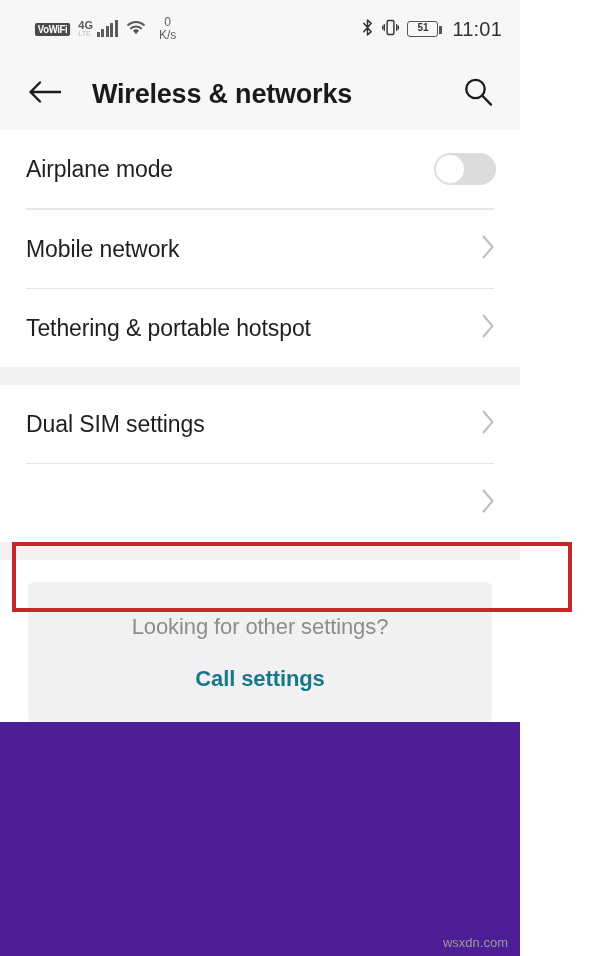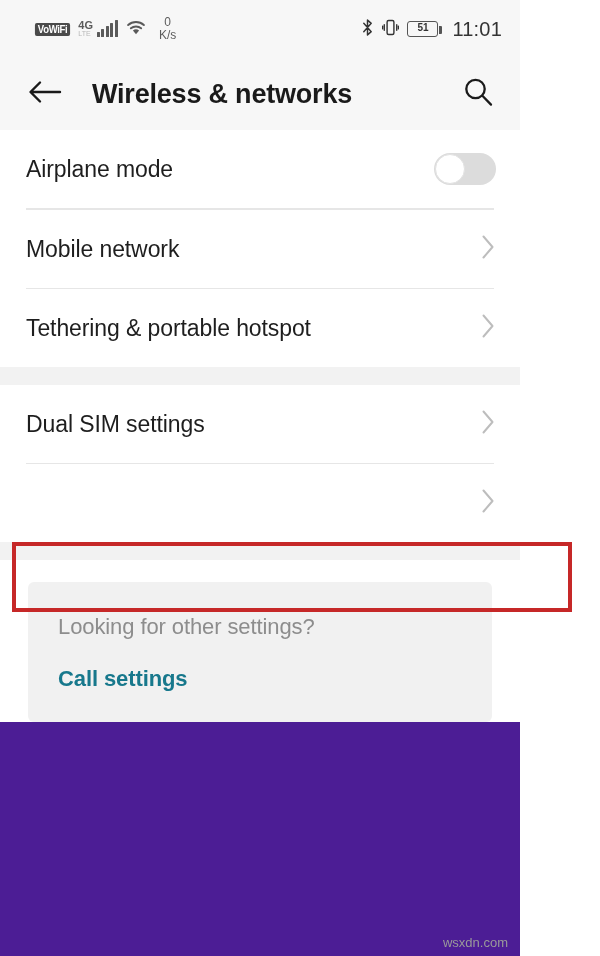--- a/index.html
+++ b/index.html
@@ -209,20 +209,21 @@
 
   
   .footer-wrap {
     padding: 22px 28px 0 28px;
     background: #ffffff;
   }
   .footer-card {
     background: #f1f1f1;
     border-radius: 6px;
     padding: 32px 30px 30px 30px;
+    text-align: center;
   }
   .footer-q {
     font-size: 22px;
     color: #8d8d8d;
     letter-spacing: -0.1px;
   }
   .footer-link {
     display: inline-block;
     margin-top: 26px;
     font-size: 22px;

